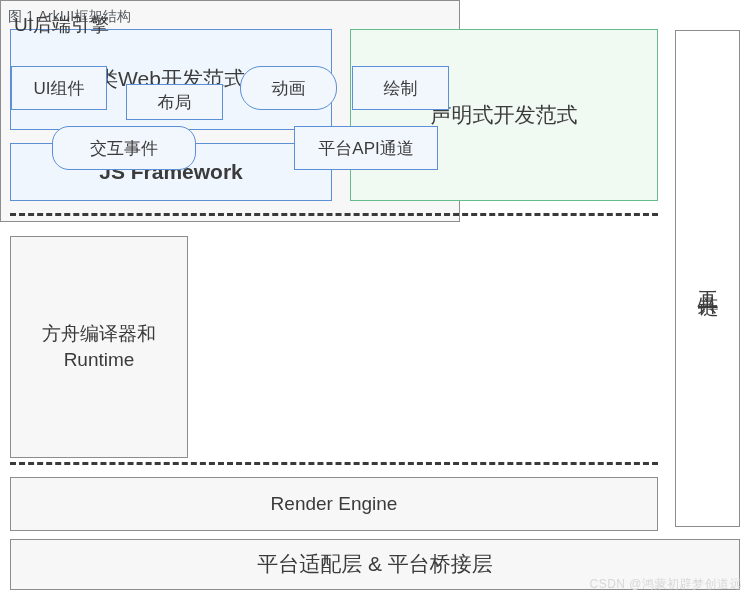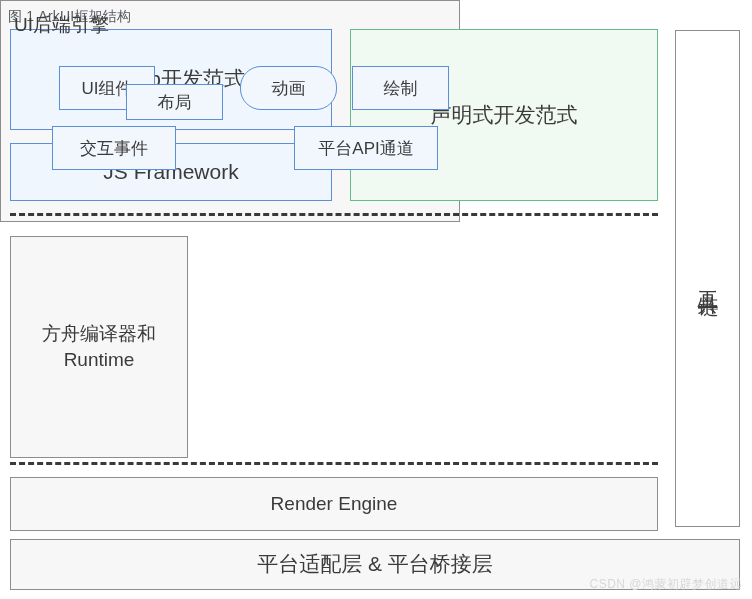--- a/index.html
+++ b/index.html
@@ -68,20 +68,21 @@
   }
 
   
   #box-web-paradigm {
     left: 10px; top: 29px; width: 322px; height: 101px;
     font-size: 21px;
   }
   #box-js-framework {
     left: 10px; top: 143px; width: 322px; height: 58px;
     font-size: 21px;
+    font-weight: bold;
   }
   #box-declarative {
     left: 350px; top: 29px; width: 308px; height: 172px;
     font-size: 21px;
   }
 
   #box-toolchain {
     left: 675px; top: 30px; width: 65px; height: 497px;
     writing-mode: vertical-rl;
     text-orientation: upright;
@@ -116,25 +117,25 @@
     box-sizing: border-box;
     display: flex;
     align-items: center;
     justify-content: center;
     background: #f2f7fd;
     border: 1.4px solid #5b8fd6;
     font-size: 17px;
     color: #3b3b3b;
     white-space: nowrap;
   }
-  #sub-0 { left: 11px;  top: 66px;  width: 96px;  height: 44px; margin-left: 48px; }
+  #sub-0 { left: 11px;  top: 66px;  width: 96px;  height: 44px; }
   #sub-1 { left: 126px; top: 84px;  width: 97px;  height: 36px; }
   #sub-2 { left: 240px; top: 66px;  width: 97px;  height: 44px; border-radius: 21px; }
   #sub-3 { left: 352px; top: 66px;  width: 97px;  height: 44px; }
-  #sub-4 { left: 52px;  top: 126px; width: 124px; height: 44px; }
+  #sub-4 { left: 52px;  top: 126px; width: 144px; height: 44px; border-radius: 17px; }
   #sub-5 { left: 261px; top: 126px; width: 144px; height: 44px; margin-left: 33px; }
 
   #box-render-engine {
     left: 10px; top: 477px; width: 648px; height: 54px;
     font-size: 19px;
   }
   #box-platform-layer {
     left: 10px; top: 539px; width: 730px; height: 51px;
     font-size: 21px;
   }

